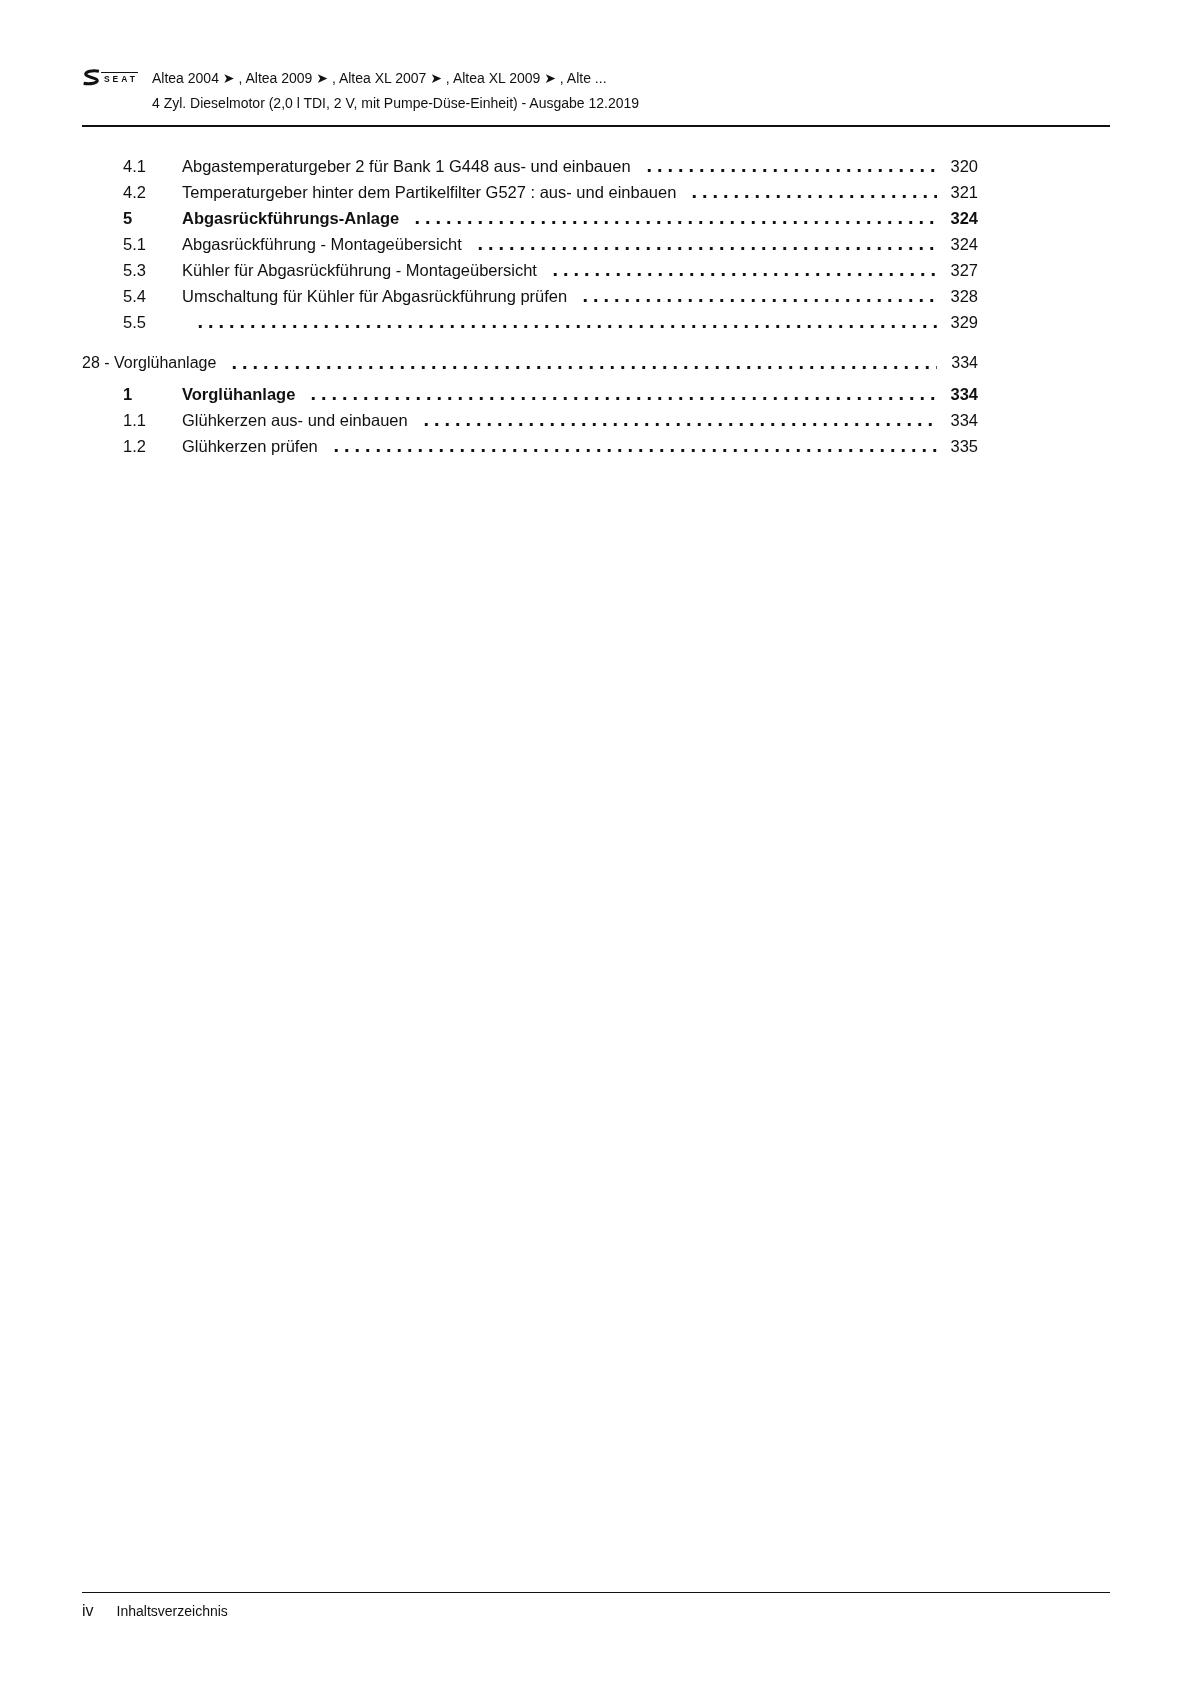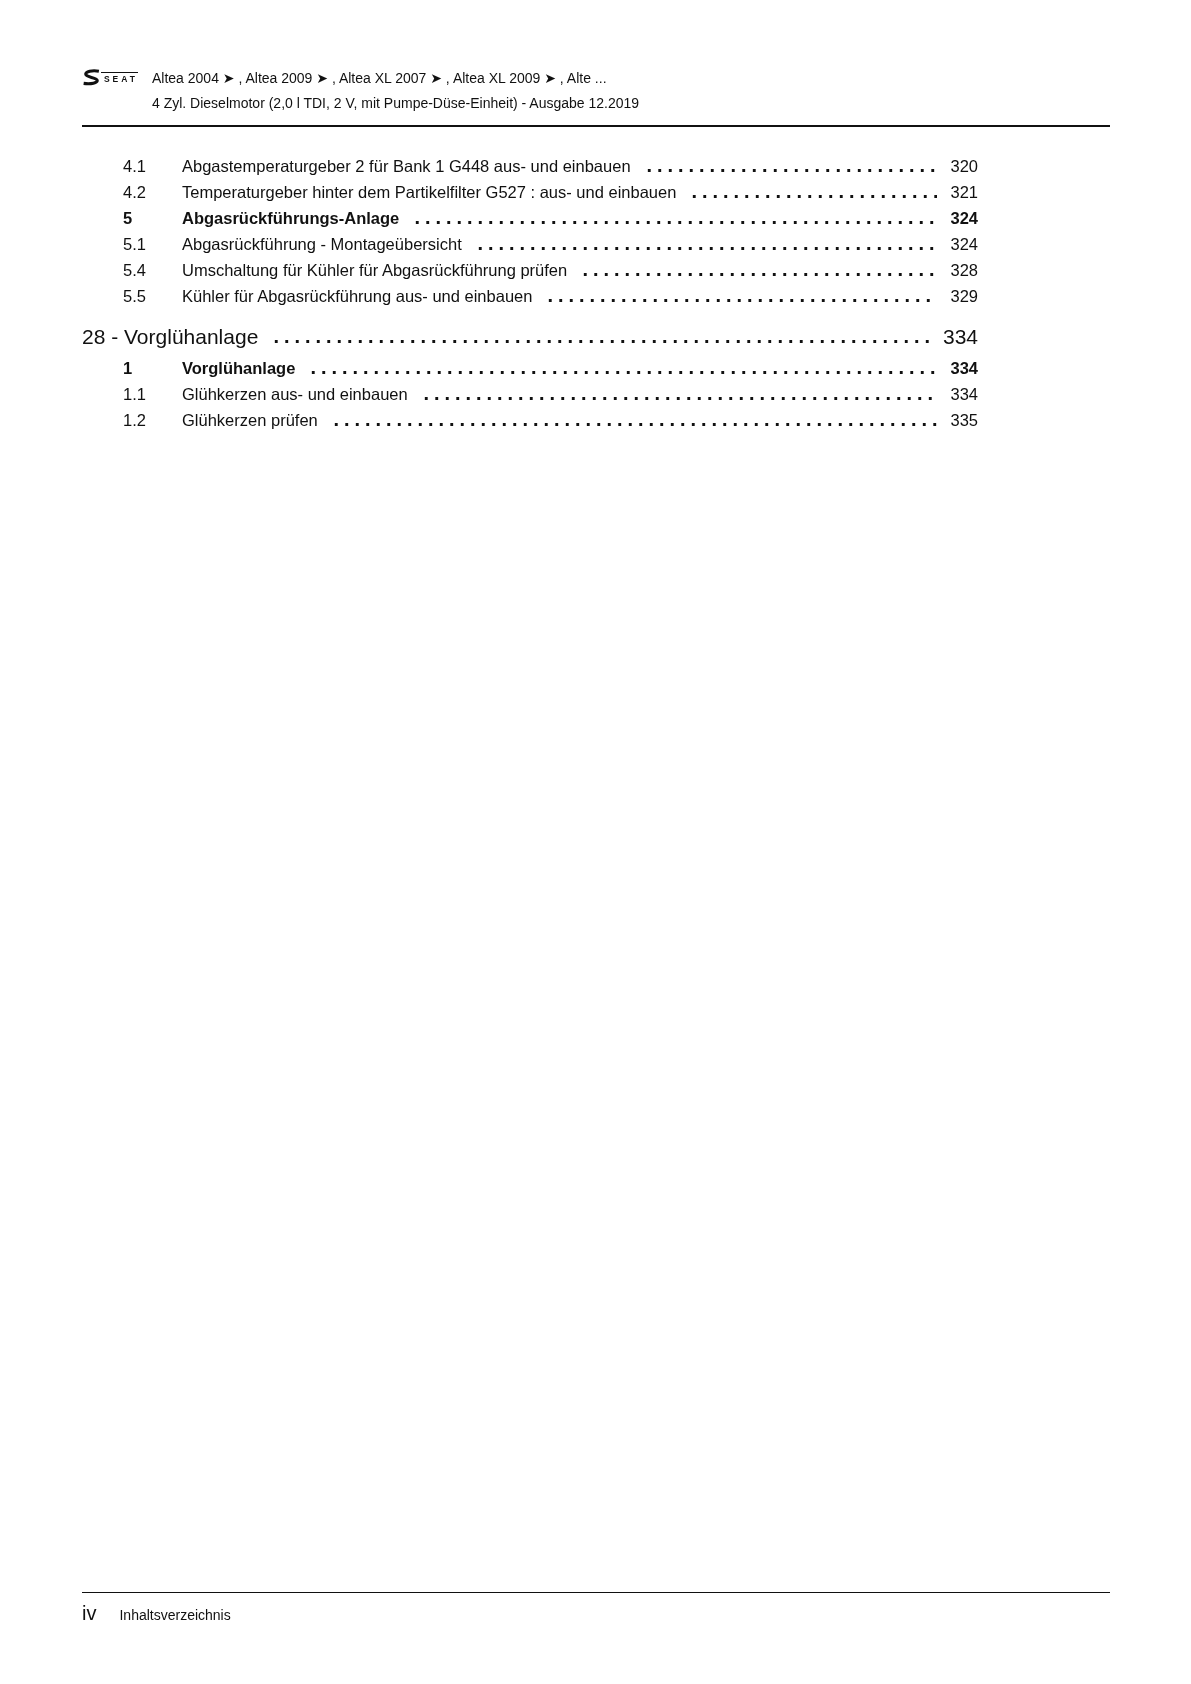--- a/index.html
+++ b/index.html
@@ -91,42 +91,42 @@
   }
   .toc-page {
     flex: 0 0 auto;
     min-width: 34px;
     text-align: right;
   }
   .chapter-row {
     display: flex;
     align-items: flex-end;
     padding: 0 132px 0 0;
-    font-size: 21px;
+    font-size: 16px;
     line-height: 27px;
     margin: 15px 0 7px 0;
   }
   .chapter-row .leader { margin-bottom: 6px; }
 
   
   .footer-rule {
     position: absolute;
     left: 82px;
     top: 1592px;
     width: 1028px;
     border-top: 1.5px solid #111;
   }
   .footer {
     position: absolute;
     left: 82px;
     top: 1602px;
     display: flex;
     align-items: baseline;
   }
-  .footer-page { font-size: 20px; }
+  .footer-page { font-size: 16px; }
   .footer-title { font-size: 14px; margin-left: 23px; }
 </style>
 </head>
 <body>
 
 <div class="page">
 
   <div class="header">
     <div class="logo">
       <svg width="46" height="38" viewBox="0 0 46 40" aria-hidden="true">
@@ -165,31 +165,36 @@
   </div>
 
   <div class="toc-row">
     <span class="toc-num">5.1</span>
     <span class="toc-title">Abgasrückführung - Montageübersicht</span>
     <span class="leader"></span>
     <span class="toc-page">324</span>
   </div>
 
 
+  <div class="toc-row">
+    <span class="toc-num">5.3</span>
+    <span class="toc-title">Kühler für Abgasrückführung - Montageübersicht</span>
+    <span class="leader"></span>
+    <span class="toc-page">327</span>
+  </div>
 
   <div class="toc-row">
     <span class="toc-num">5.4</span>
     <span class="toc-title">Umschaltung für Kühler für Abgasrückführung prüfen</span>
     <span class="leader"></span>
     <span class="toc-page">328</span>
   </div>
 
   <div class="toc-row">
     <span class="toc-num">5.5</span>
-    <span class="toc-title">Kühler für Abgasrückführung aus- und einbauen</span>
     <span class="leader"></span>
     <span class="toc-page">329</span>
   </div>
 
   <div class="chapter-row">
     <span class="chapter-title">28 - Vorglühanlage</span>
     <span class="leader"></span>
     <span class="toc-page">334</span>
   </div>
 

